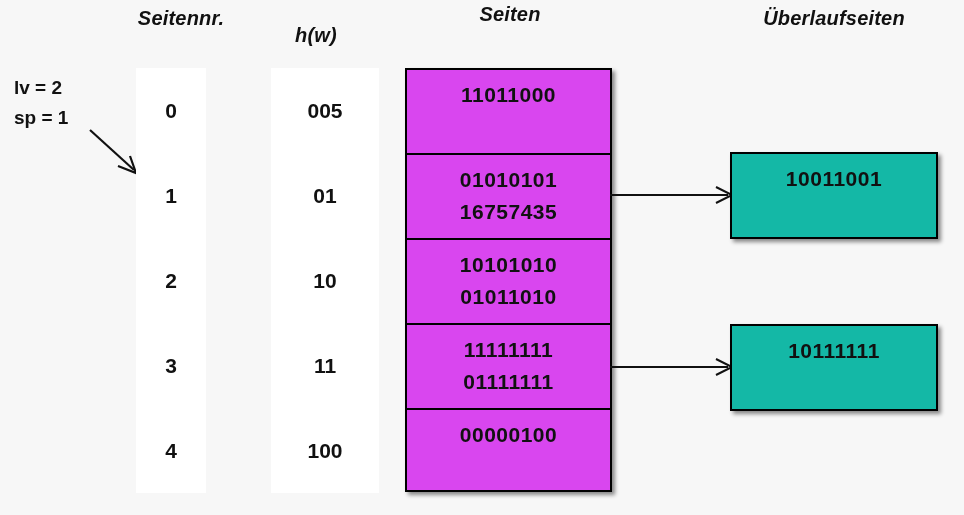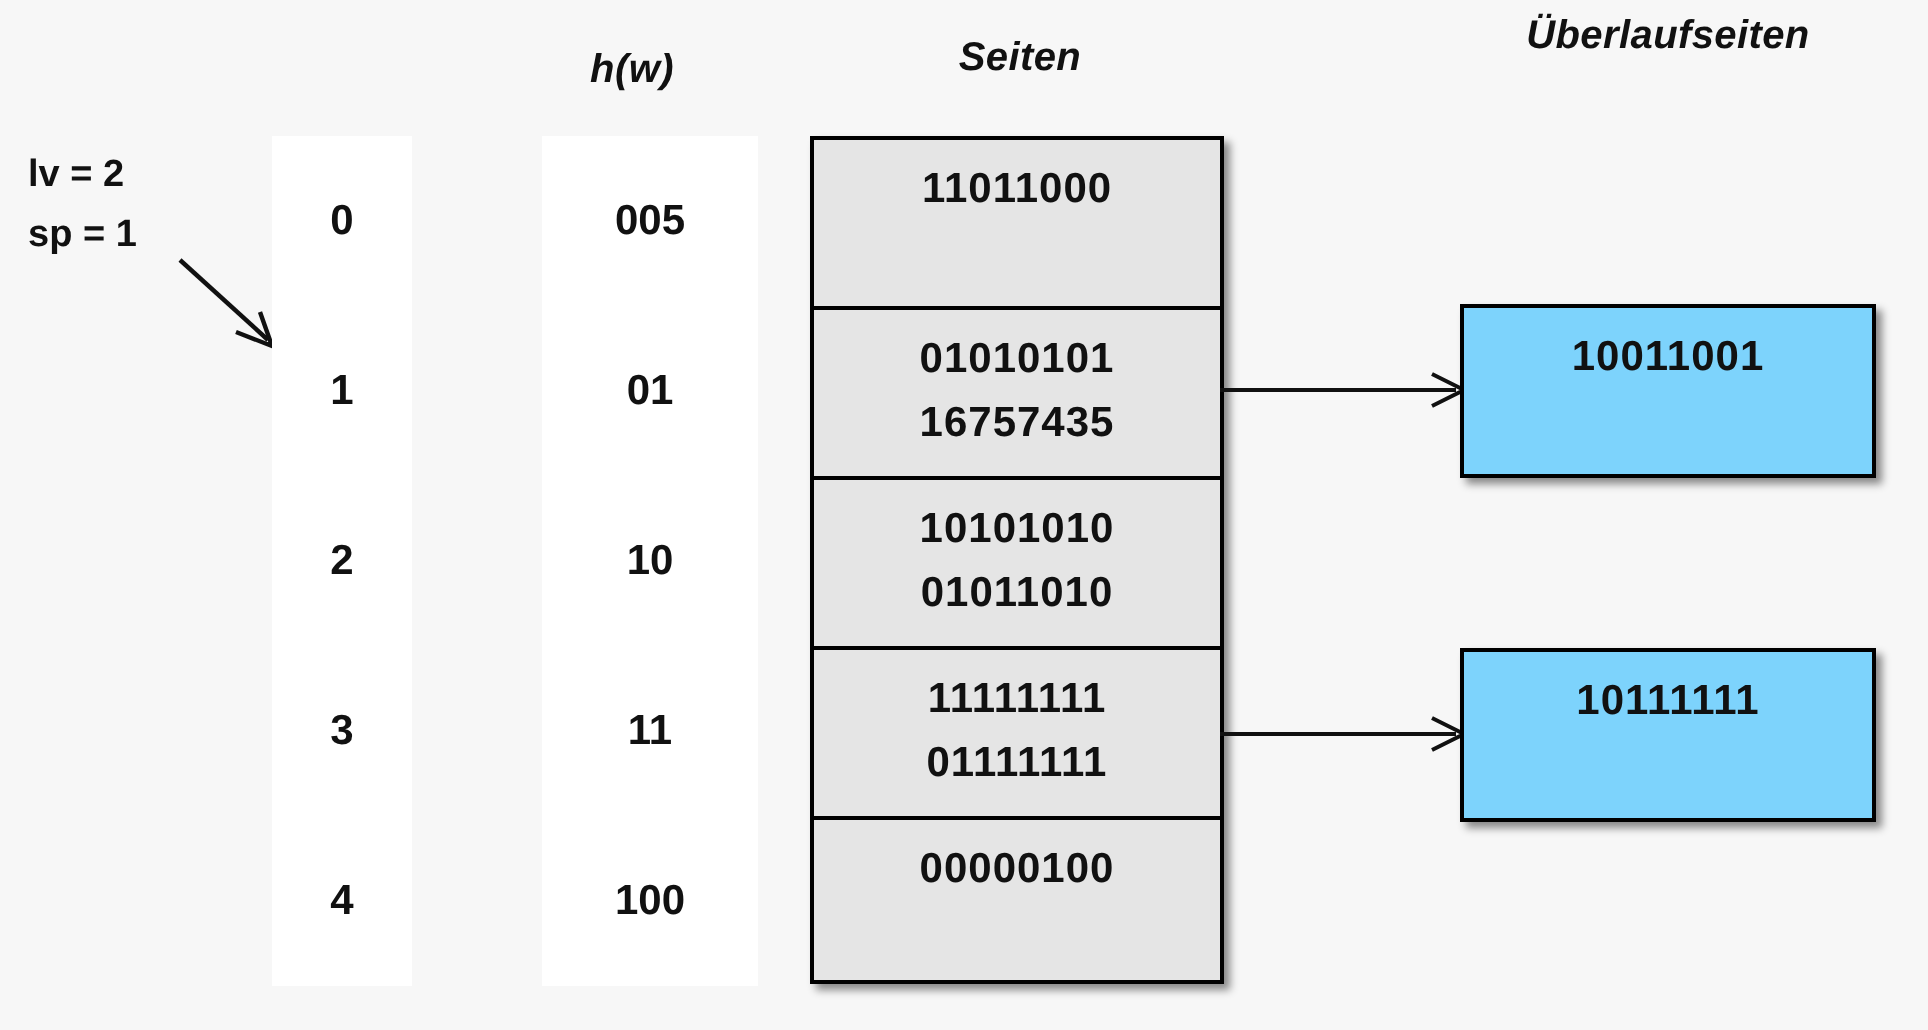--- a/index.html
+++ b/index.html
@@ -25,21 +25,21 @@
     font-style: italic;
     font-weight: 700;
     font-size: 20px;
     color: #111;
     text-align: center;
     white-space: nowrap;
     letter-spacing: 0.2px;
   }
   #hdr-seitennr { left: 106px; top: 7px; width: 150px; }
   #hdr-hw       { left: 246px; top: 24px; width: 140px; }
-  #hdr-seiten   { left: 408px; top: 18px; width: 204px; font-style: italic; }
+  #hdr-seiten   { left: 408px; top: 3px; width: 204px; font-style: italic; }
   #hdr-ueber    { left: 730px; top: 7px; width: 208px; }
 
   
   .param-block {
     position: absolute;
     left: 14px;
     top: 73px;
     font-weight: 700;
     font-size: 19px;
     color: #111;
@@ -85,21 +85,21 @@
   .col-cell.r3 { top: 255px; }
   .col-cell.r4 { top: 340px; }
 
   
   #pages-box {
     position: absolute;
     left: 405px;
     top: 68px;
     width: 207px;
     height: 424px;
-    background: #e5e5e5;
+    background: #d946ef;
     border: 2px solid #000;
     box-sizing: border-box;
     box-shadow: 3px 3px 4px rgba(0,0,0,0.45);
   }
   .page-row {
     position: relative;
     height: 85px;
     box-sizing: border-box;
     border-bottom: 2px solid #000;
     padding-top: 9px;
@@ -114,21 +114,21 @@
     line-height: 32px;
     letter-spacing: 0.5px;
   }
 
   
   .overflow-box {
     position: absolute;
     left: 730px;
     width: 208px;
     height: 87px;
-    background: #7dd3fc;
+    background: #14b8a6;
     border: 2px solid #000;
     box-sizing: border-box;
     box-shadow: 3px 3px 4px rgba(0,0,0,0.45);
   }
   #ovf-0 { top: 152px; }
   #ovf-1 { top: 324px; }
   .overflow-val {
     display: block;
     text-align: center;
     font-size: 21px;
@@ -148,20 +148,21 @@
     overflow: visible;
   }
   #conn-0 { top: 184px; }
   #conn-1 { top: 356px; }
 </style>
 </head>
 <body>
 
 <div id="stage">
 
+  <div class="col-header" id="hdr-seitennr">Seitennr.</div>
   <div class="col-header" id="hdr-hw">h(w)</div>
   <div class="col-header" id="hdr-seiten">Seiten</div>
   <div class="col-header" id="hdr-ueber">Überlaufseiten</div>
 
   <div class="param-block">
     <span class="param-line">lv = 2</span>
     <span class="param-line">sp = 1</span>
   </div>
 
   <svg id="sp-arrow" viewBox="0 0 60 60">

